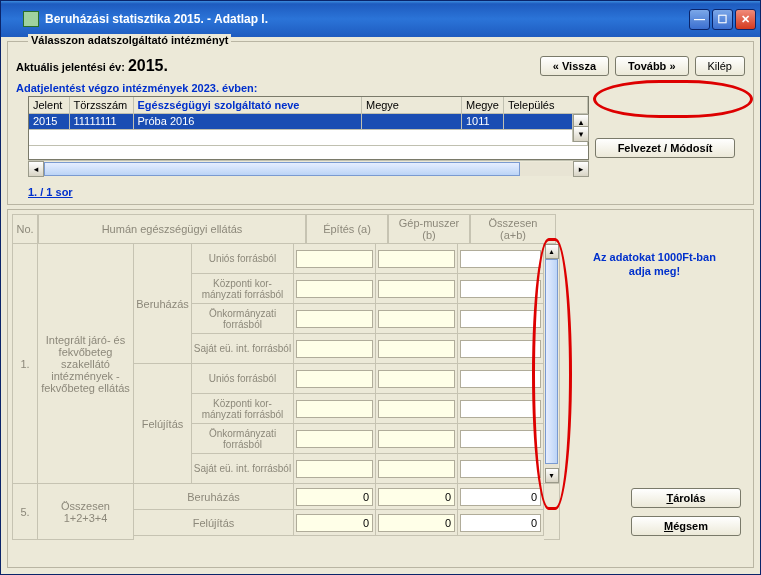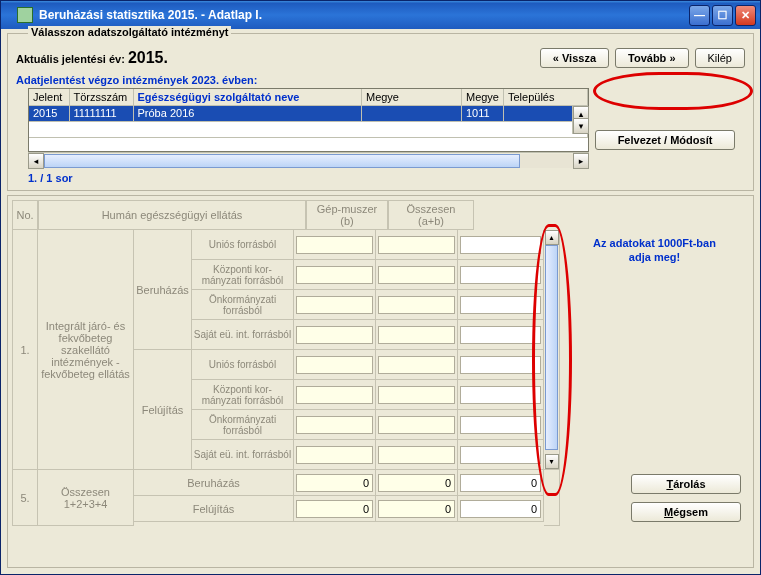--- a/index.html
+++ b/index.html
@@ -15,25 +15,25 @@
   .window {
     width: 761px;
     height: 575px;
     background: #ece9d8;
     border: 1px solid #0a246a;
     display: flex;
     flex-direction: column;
   }
   .titlebar {
     background: linear-gradient(to bottom, #3c8cde 0%, #1e5bbf 8%, #2b74d8 50%, #1e5bbf 100%);
-    height: 28px;
+    height: 36px;
     display: flex;
     align-items: center;
     color: #fff;
-    padding: 0 4px 0 16px;
+    padding: 0 4px 0 22px;
     font-weight: bold;
     font-size: 12px;
   }
   .titlebar .icon {
     width: 16px; height: 16px;
     background: #9fd29f;
     border: 1px solid #2a6f2a;
     margin-right: 6px;
   }
   .titlebar .title-text { flex: 1; }
@@ -149,21 +149,21 @@
   }
   .grid-hscroll .sbtn {
     width:16px; height:16px;
     background: linear-gradient(to bottom,#fff,#d8d4c4);
     border: 1px solid #9a9a8a;
     font-size: 9px;
     display:flex;align-items:center;justify-content:center;
   }
   .grid-hscroll .track { flex:1; background:#e8e4d4; height:14px; position:relative; }
   .grid-hscroll .thumb { position:absolute; left:0; top:0; bottom:0; width:90%; background:linear-gradient(to bottom,#e6eeff,#bcd4f6); border:1px solid #7a9ad0; }
-  .row-count { color:#0030cc; font-weight:bold; margin-top:4px; }
+  .row-count { color:#0030cc; font-weight:bold; margin-top:10px;text-decoration:underline; }
   .red-oval {
     position:absolute;
     border: 3px solid #d00;
     border-radius: 50%/60%;
     pointer-events:none;
   }
   .red-oval.o1 { right:-8px; top:-14px; width:160px; height:38px; }
 
   
   .bottom-group { flex:1; display:flex; flex-direction:column; }
@@ -383,20 +383,21 @@
           <div class="red-oval o1"></div>
         </div>
       </div>
     </div>
 
     <div class="group bottom-group" style="padding:4px;">
 
       <div class="form-header">
         <div class="col-no">No.</div>
         <div class="col-human">Humán egészségügyi ellátás</div>
+        <div class="col-a">Építés (a)</div>
         <div class="col-b">Gép-muszer (b)</div>
         <div class="col-sum">Összesen (a+b)</div>
         <div class="col-scroll"></div>
         <div class="col-hint"></div>
       </div>
 
       <div class="form-body">
 
         <div class="left-block">
           <div class="left-no">1.</div>

